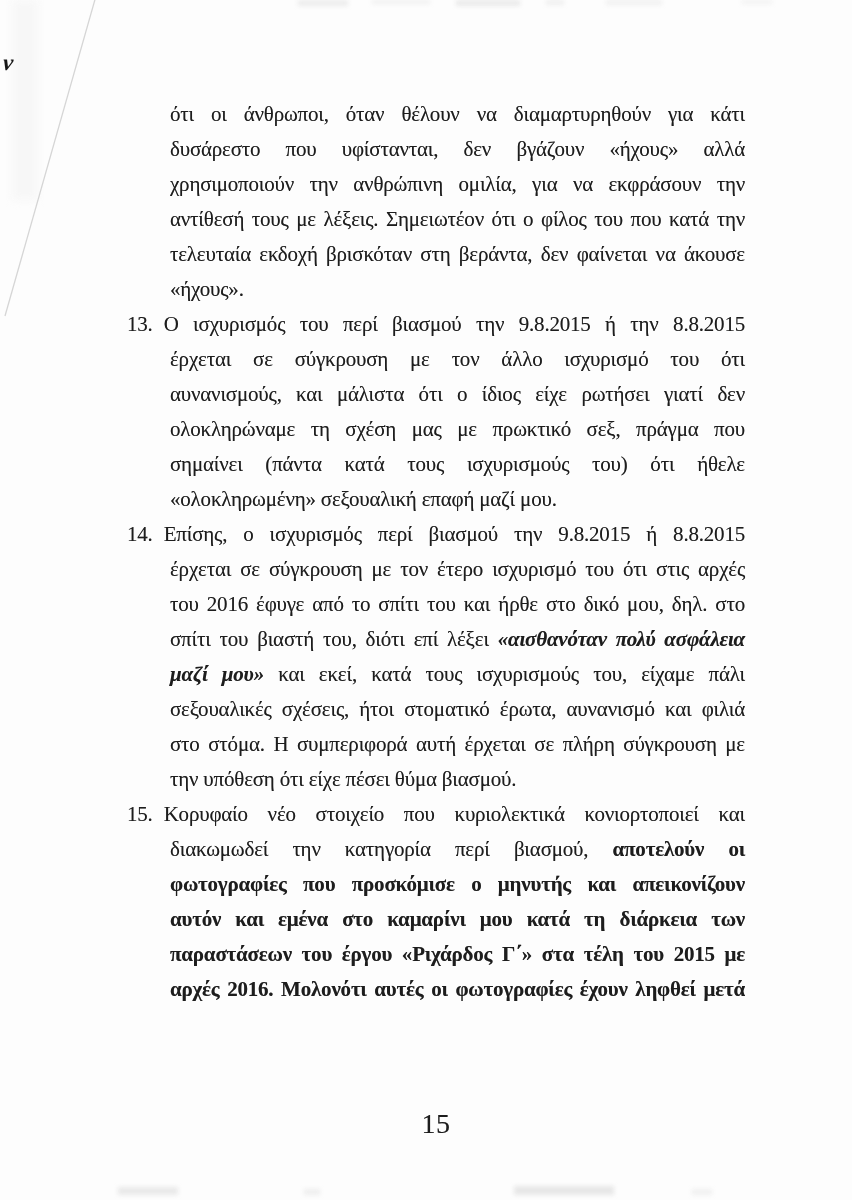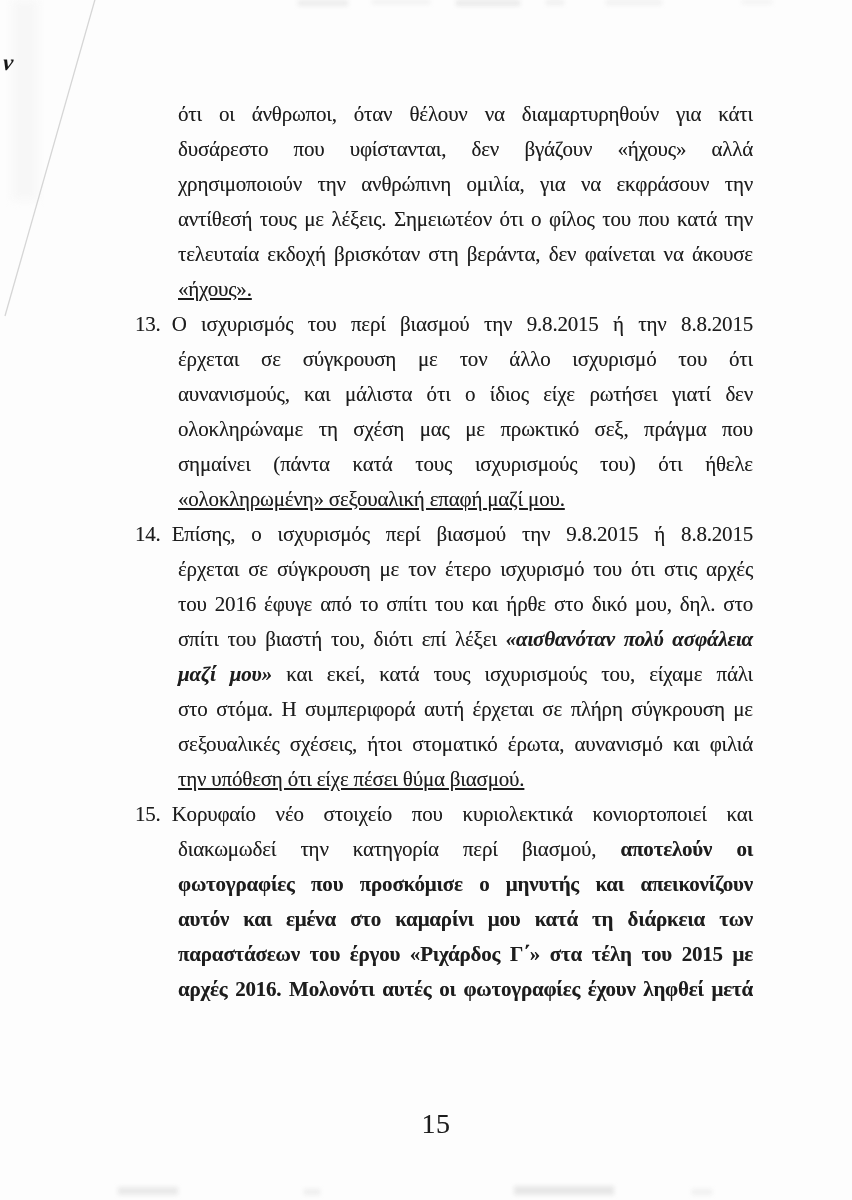--- a/index.html
+++ b/index.html
@@ -37,36 +37,36 @@
     top: 50px;
     font-size: 23px;
     font-weight: 700;
     font-style: italic;
     color: #161616;
     transform: skewX(-6deg);
   }
   
   .doc-body {
     position: absolute;
-    left: 135px;
+    left: 127px;
     top: 97px;
     width: 618px;
     font-size: 21px;
     line-height: 35px;
     letter-spacing: -0.2px;
     text-shadow: 0 0 0.5px rgba(25,25,25,0.45);
   }
   .line {
     height: 35px;
     text-align: justify;
     text-align-last: justify;
     white-space: normal;
   }
   .line.cont { padding-left: 43px; }
-  .line.lastline { text-align-last: left; text-decoration: underline; }
+  .line.lastline { text-align-last: left; }
   .num { padding-right: 11px; }
   .r  { font-weight: 400; font-style: normal; }
   .b  { font-weight: 700; font-style: normal; }
   .bi { font-weight: 700; font-style: italic; margin-top: 36px; }
   
   .page-number-wrap {
     position: absolute;
     left: 127px;
     top: 1108px;
     width: 618px;
@@ -116,22 +116,22 @@
       <div class="line cont"><span class="r">έρχεται σε σύγκρουση με τον άλλο ισχυρισμό του ότι</span></div>
       <div class="line cont"><span class="r">αυνανισμούς, και μάλιστα ότι ο ίδιος είχε ρωτήσει γιατί δεν</span></div>
       <div class="line cont"><span class="r">ολοκληρώναμε τη σχέση μας με πρωκτικό σεξ, πράγμα που</span></div>
       <div class="line cont"><span class="r">σημαίνει (πάντα κατά τους ισχυρισμούς του) ότι ήθελε</span></div>
       <div class="line cont lastline"><span class="r">«ολοκληρωμένη» σεξουαλική επαφή μαζί μου.</span></div>
       <div class="line first"><span class="num r">14.</span><span class="r">Επίσης, ο ισχυρισμός περί βιασμού την 9.8.2015 ή 8.8.2015</span></div>
       <div class="line cont"><span class="r">έρχεται σε σύγκρουση με τον έτερο ισχυρισμό του ότι στις αρχές</span></div>
       <div class="line cont"><span class="r">του 2016 έφυγε από το σπίτι του και ήρθε στο δικό μου, δηλ. στο</span></div>
       <div class="line cont"><span class="r">σπίτι του βιαστή του, διότι επί λέξει </span><span class="bi">«αισθανόταν πολύ ασφάλεια</span></div>
       <div class="line cont"><span class="bi">μαζί μου»</span><span class="r"> και εκεί, κατά τους ισχυρισμούς του, είχαμε πάλι</span></div>
+      <div class="line cont"><span class="r">σεξουαλικές σχέσεις, ήτοι στοματικό έρωτα, αυνανισμό και φιλιά</span></div>
       <div class="line cont"><span class="r">στο στόμα. Η συμπεριφορά αυτή έρχεται σε πλήρη σύγκρουση με</span></div>
-      <div class="line cont"><span class="r">σεξουαλικές σχέσεις, ήτοι στοματικό έρωτα, αυνανισμό και φιλιά</span></div>
       <div class="line cont lastline"><span class="r">την υπόθεση ότι είχε πέσει θύμα βιασμού.</span></div>
       <div class="line first"><span class="num r">15.</span><span class="r">Κορυφαίο νέο στοιχείο που κυριολεκτικά κονιορτοποιεί και</span></div>
       <div class="line cont"><span class="r">διακωμωδεί την κατηγορία περί βιασμού, </span><span class="b">αποτελούν οι</span></div>
       <div class="line cont"><span class="b">φωτογραφίες που προσκόμισε ο μηνυτής και απεικονίζουν</span></div>
       <div class="line cont"><span class="b">αυτόν και εμένα στο καμαρίνι μου κατά τη διάρκεια των</span></div>
       <div class="line cont"><span class="b">παραστάσεων του έργου «Ριχάρδος Γ΄» στα τέλη του 2015 με</span></div>
       <div class="line cont"><span class="b">αρχές 2016. Μολονότι αυτές οι φωτογραφίες έχουν ληφθεί μετά</span></div>
     </main>
 
   <div class="page-number-wrap">

